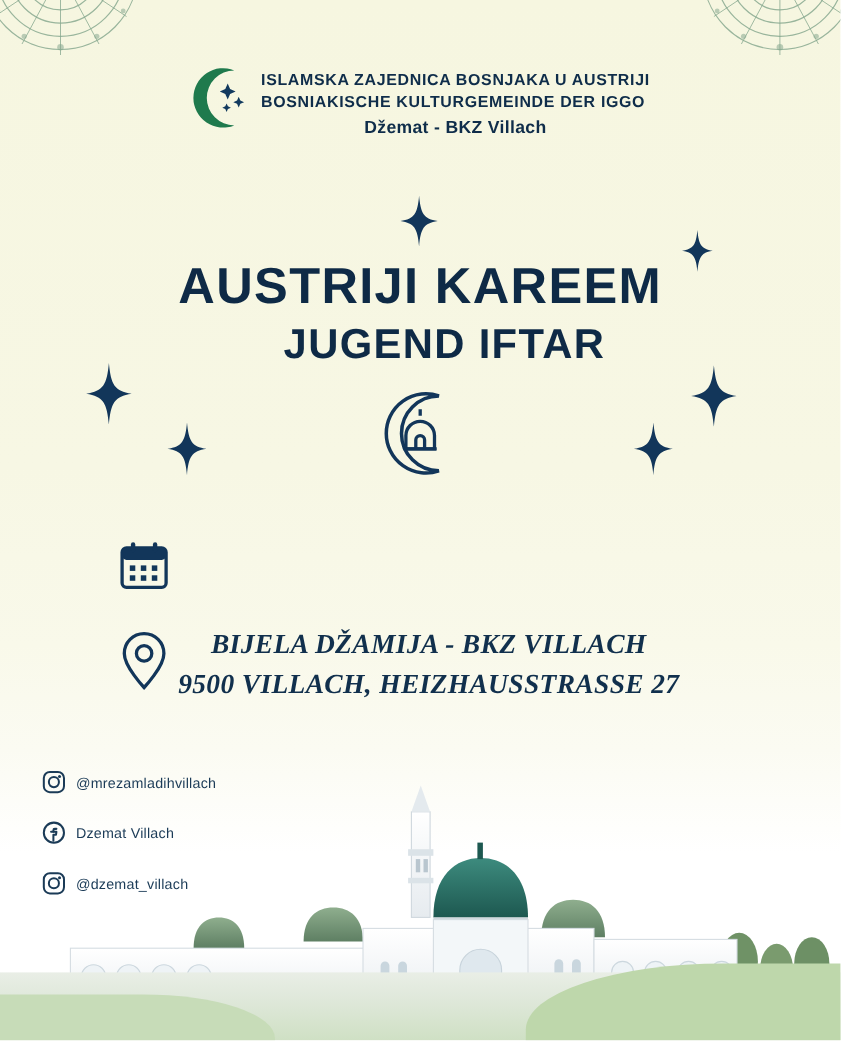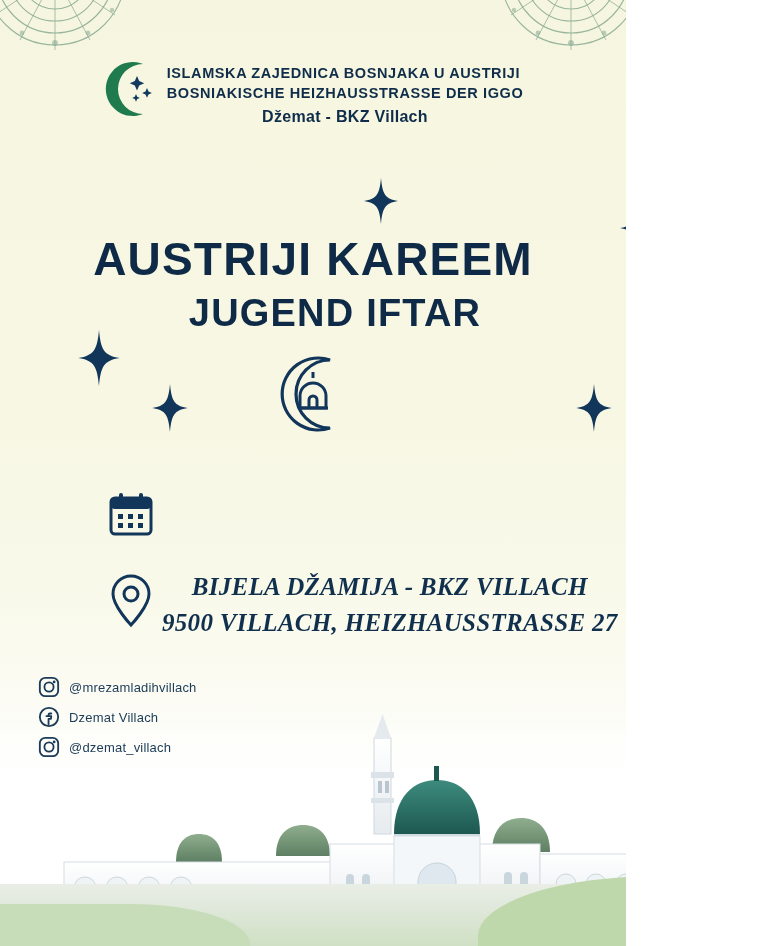--- a/index.html
+++ b/index.html
@@ -5,21 +5,21 @@
   html, body {
     margin: 0;
     padding: 0;
     background: #ffffff;
   }
   body {
     font-family: "Liberation Sans", sans-serif;
   }
   .poster {
     position: relative;
-    width: 626px;
+    width: 764px;
     height: 946px;
     overflow: hidden;
     background: #f7f7e3;
     background: linear-gradient(180deg, #f6f6e0 0%, #f7f7e4 45%, #f9f9ea 62%, #fbfbf2 72%, #ffffff 82%);
   }
 
   
   .corner {
     position: absolute;
     top: -60px;
@@ -140,20 +140,21 @@
   
   .socials {
     position: absolute;
     top: 676px;
     left: 38px;
   }
   .social-row {
     display: flex;
     align-items: center;
     margin-bottom: 8px;
+    margin-top: 24px;
   }
   .social-icon {
     width: 22px;
     height: 22px;
     flex: none;
     margin-right: 9px;
   }
   .social-label {
     font-family: "Liberation Sans", sans-serif;
     font-size: 13px;
@@ -254,21 +255,21 @@
     <svg class="logo-mark" viewBox="0 0 54 62">
       <path d="M40 6 A27 27 0 1 0 40 56 A22 22 0 1 1 40 6 Z" fill="#1f7a4d"></path>
       <g fill="#123a5e">
         <path d="M34 18 l2.2 5 5 2.2 -5 2.2 -2.2 5 -2.2 -5 -5 -2.2 5 -2.2 Z"></path>
         <path d="M44 30 l1.5 3.4 3.4 1.5 -3.4 1.5 -1.5 3.4 -1.5 -3.4 -3.4 -1.5 3.4 -1.5 Z"></path>
         <path d="M33 36 l1.2 2.7 2.7 1.2 -2.7 1.2 -1.2 2.7 -1.2 -2.7 -2.7 -1.2 2.7 -1.2 Z"></path>
       </g>
     </svg>
     <div class="logo-text">
       <div class="logo-line1">ISLAMSKA ZAJEDNICA BOSNJAKA U AUSTRIJI</div>
-      <div class="logo-line2">BOSNIAKISCHE HEIZHAUSSTRASSE DER IGGO</div>
+      <div class="logo-line2">BOSNIAKISCHE KULTURGEMEINDE DER IGGO</div>
       <div class="logo-line3">Džemat - BKZ Villach</div>
     </div>
   </div>
 
   <svg class="sparkle" style="left:364px; top:178px; width:34px; height:46px;" viewBox="0 0 34 46">
     <path d="M17 0 C18.5 16 21 21 34 23 C21 25 18.5 30 17 46 C15.5 30 13 25 0 23 C13 21 15.5 16 17 0 Z" fill="#12365a"></path>
   </svg>
   <svg class="sparkle" style="left:620px; top:208px; width:28px; height:40px;" viewBox="0 0 34 46">
     <path d="M17 0 C18.5 16 21 21 34 23 C21 25 18.5 30 17 46 C15.5 30 13 25 0 23 C13 21 15.5 16 17 0 Z" fill="#12365a"></path>
   </svg>

